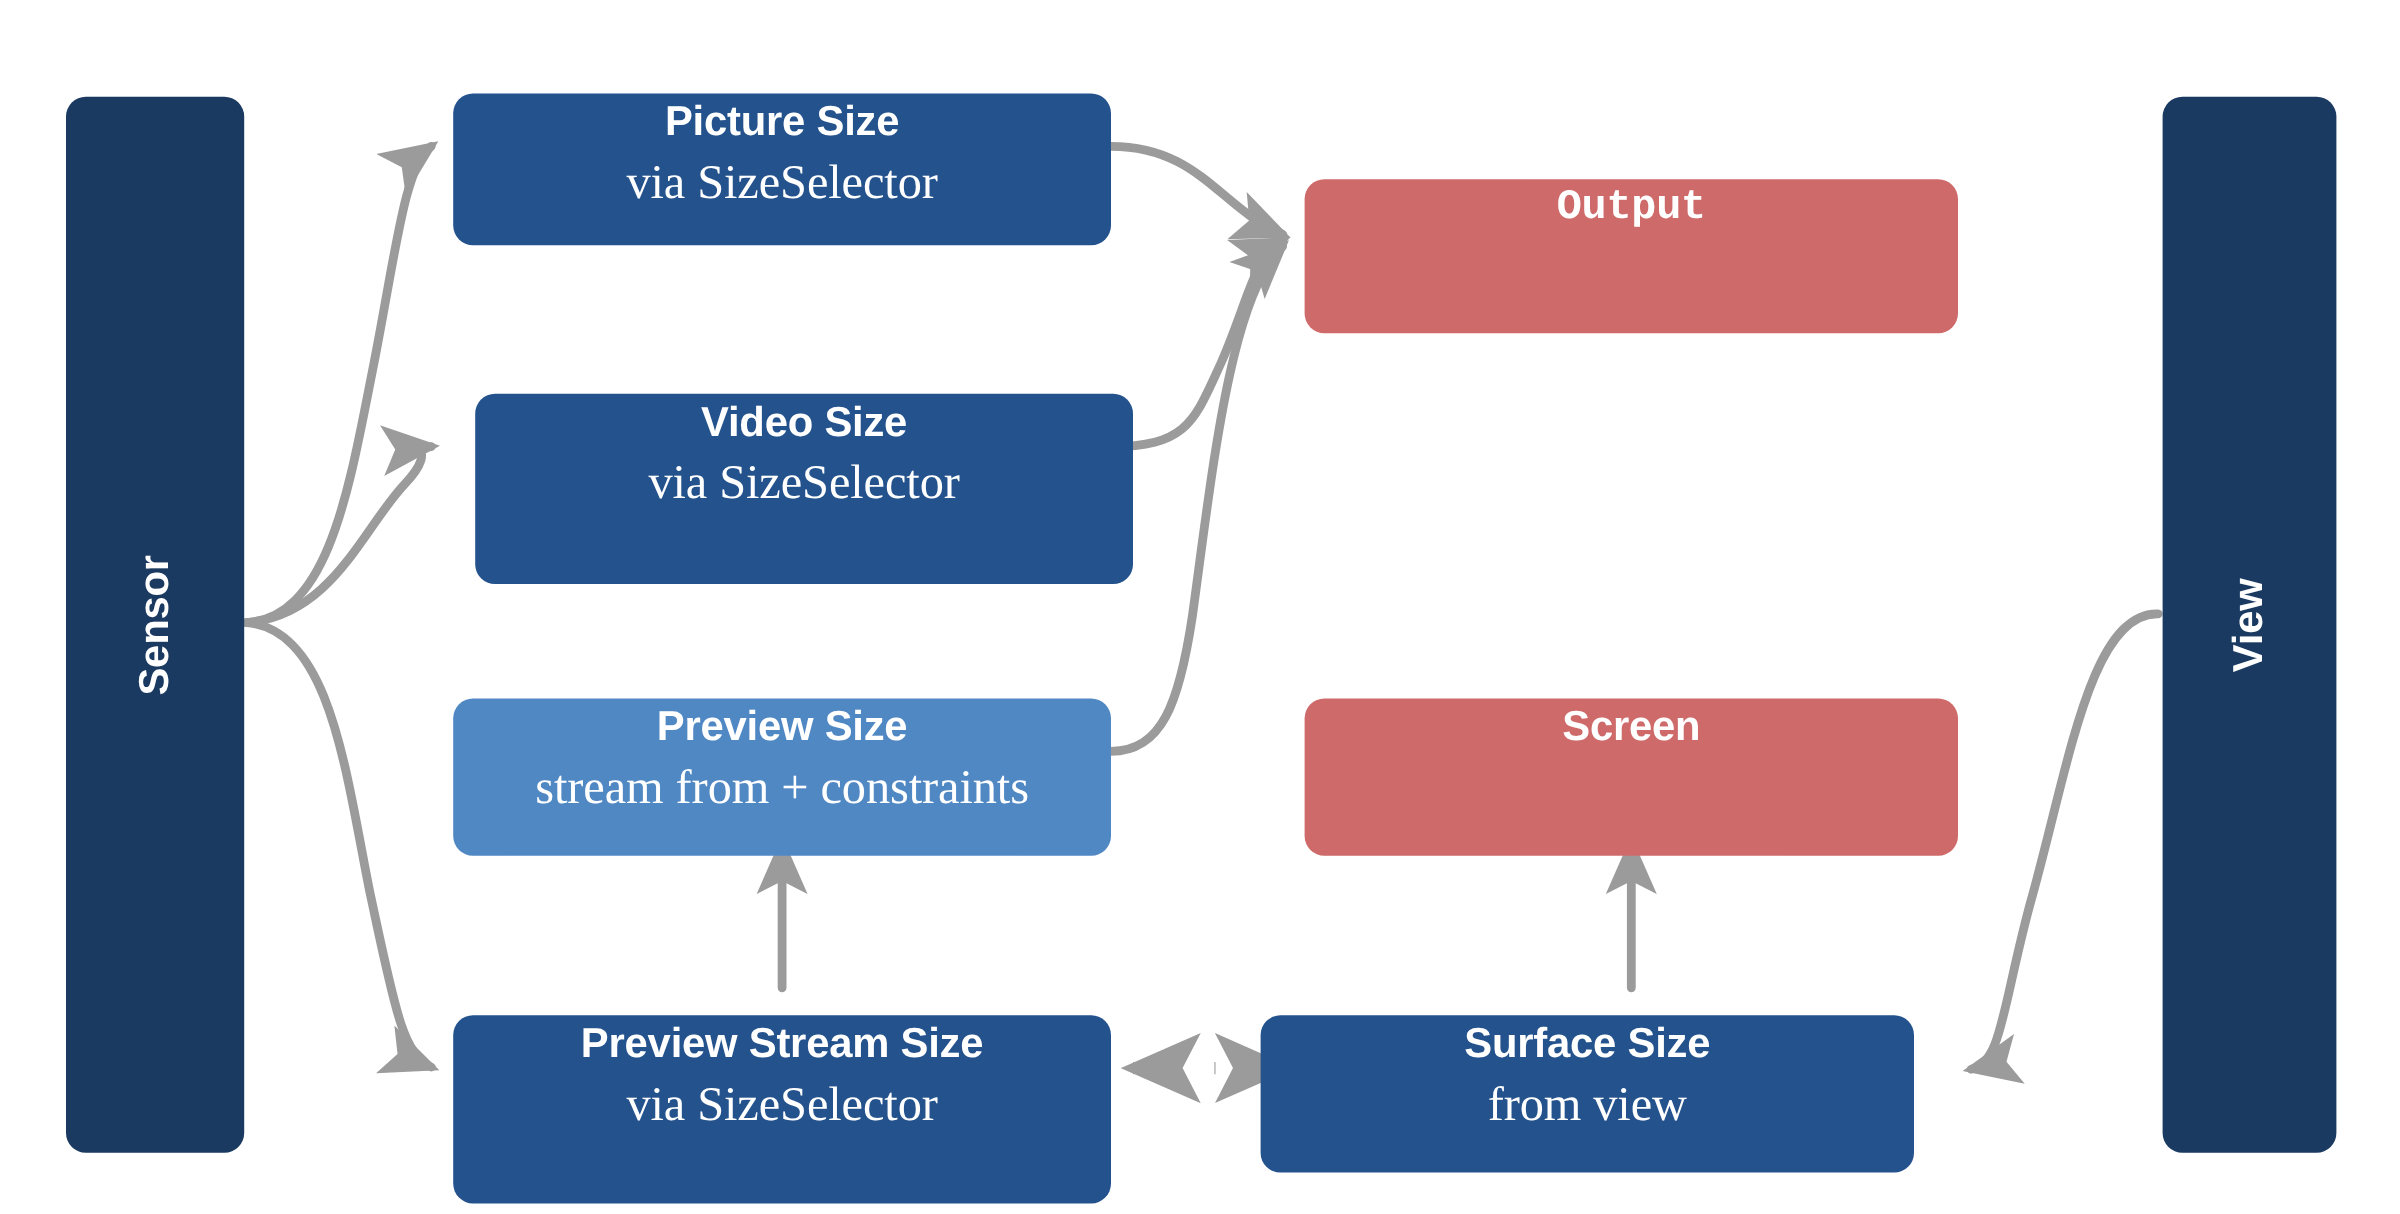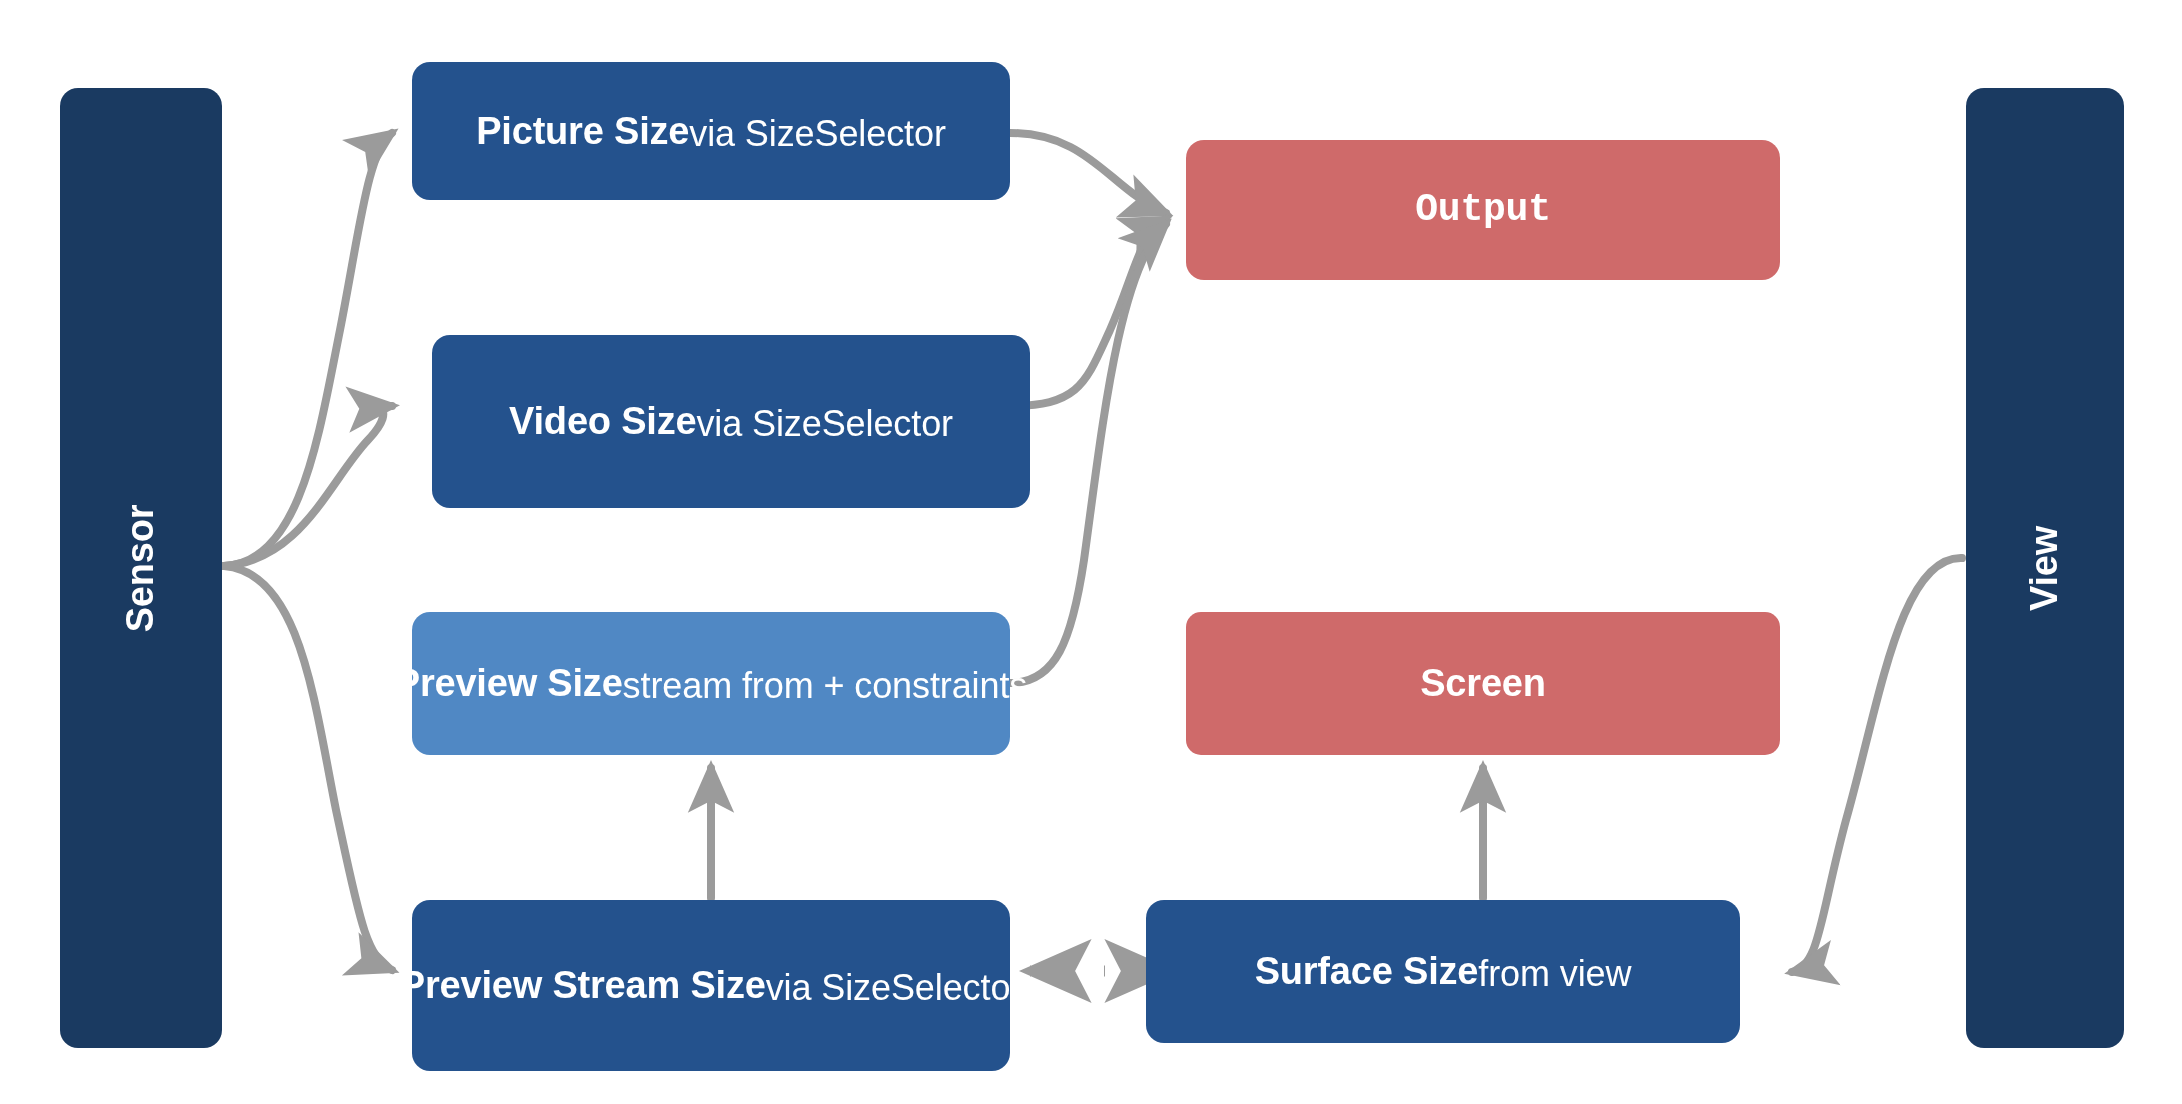--- a/index.html
+++ b/index.html
@@ -31,40 +31,41 @@
     pointer-events: none;
   }
 
   
   .node {
     position: absolute;
     z-index: 2;
     box-sizing: border-box;
     border-radius: 18px;
     display: flex;
-    flex-direction: row;
+    flex-direction: column;
     align-items: center;
-    justify-content: center;
     text-align: center;
     color: #ffffff;
     line-height: 1.18;
     padding: 4px 18px;
+    margin-top: 23px;
   }
   .node .title {
     font-size: 38px;
     font-weight: bold;
     letter-spacing: -0.2px;
     white-space: nowrap;
   }
   .node .subtitle {
-    font-size: 36px;
+    font-size: 44px;
     font-weight: normal;
     letter-spacing: -0.1px;
     white-space: nowrap;
     margin-top: 6px;
+    font-family: Liberation Serif, serif;
   }
   .node .title:empty,
   .node .subtitle:empty { display: none; }
   .v-blue   { background: #24528d; }
   .v-lblue  { background: #5088c4; }
   .v-salmon { background: #cf6a6a; }
 
   
   .lane {
     position: absolute;
@@ -87,21 +88,21 @@
   
   #lane-sensor      { left: 60px;   top: 88px;  width: 162px;  height: 960px; }
   #lane-view        { left: 1966px; top: 88px;  width: 158px;  height: 960px; }
 
   #node-picture     { left: 412px;  top: 62px;  width: 598px;  height: 138px; }
   #node-video       { left: 432px;  top: 335px; width: 598px;  height: 173px; }
   #node-snapshot    { left: 412px;  top: 612px; width: 598px;  height: 143px; }
   #node-preview     { left: 412px;  top: 900px; width: 598px;  height: 171px; }
 
   #node-output      { left: 1186px; top: 140px; width: 594px;  height: 140px; }
-  #node-screen      { left: 1186px; top: 612px; width: 594px;  height: 143px; border-radius: 15px; }
+  #node-screen      { left: 1186px; top: 612px; width: 594px;  height: 143px; }
   #node-surface     { left: 1146px; top: 900px; width: 594px;  height: 143px; }
 </style>
 </head>
 <body>
 
 <div id="canvas" style="background: rgb(255, 255, 255);">
 
   <svg id="edges" viewBox="0 0 2182 1104" width="2182" height="1104" xmlns="http://www.w3.org/2000/svg">
     <defs>
       <marker id="ah" markerWidth="7" markerHeight="7" refX="5.6" refY="3" orient="auto" markerUnits="strokeWidth">

